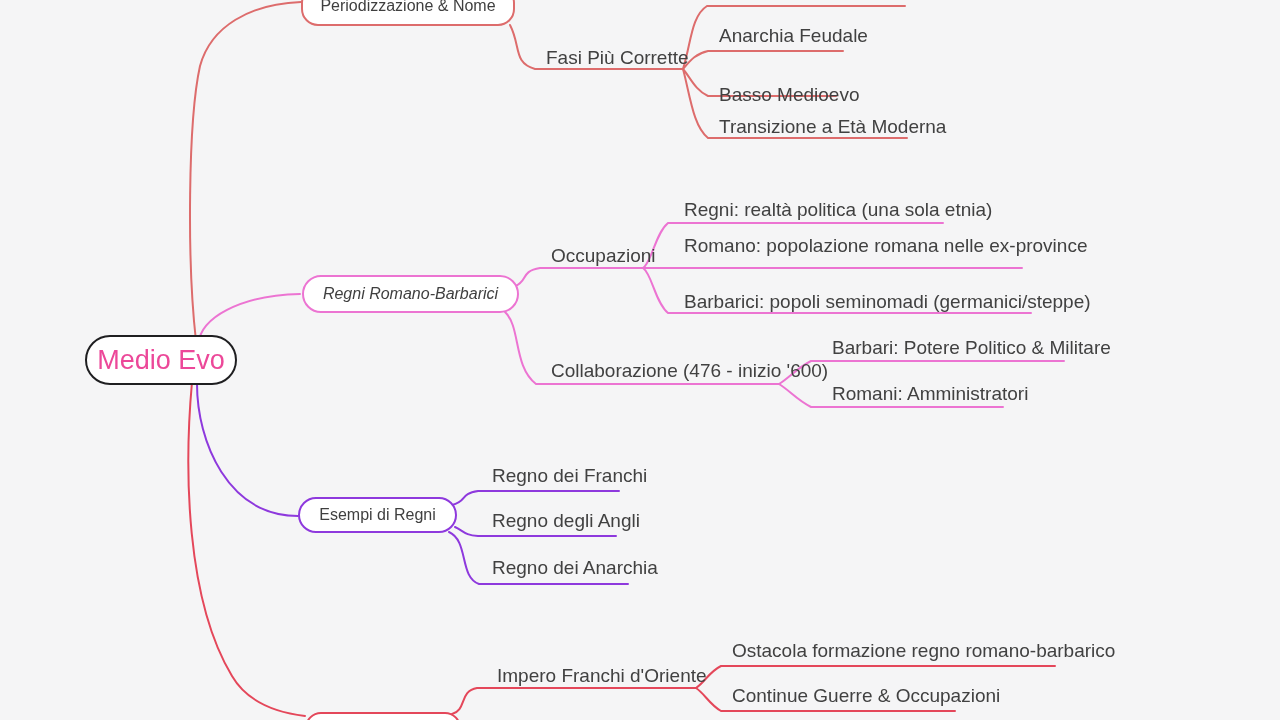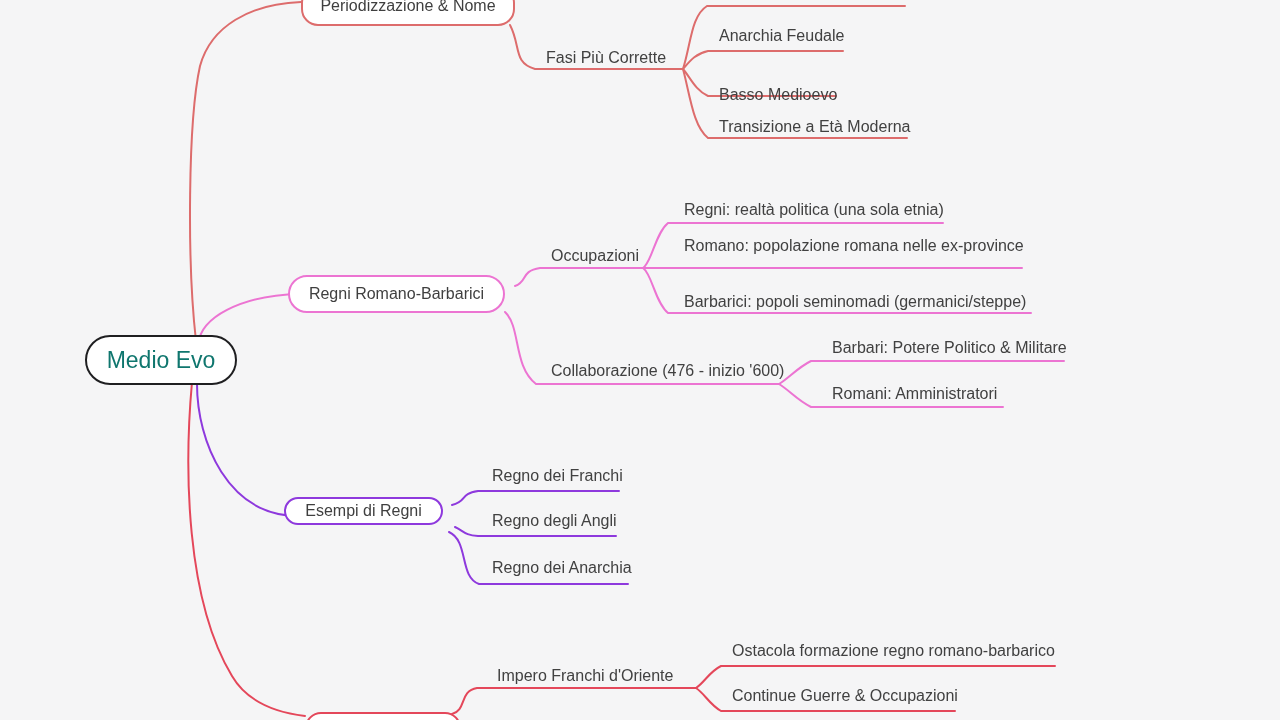--- a/index.html
+++ b/index.html
@@ -15,31 +15,31 @@
     position:absolute;z-index:2;
     background:#ffffff;
     border:2px solid;
     display:flex;align-items:center;justify-content:center;
     font-size:16px;color:#3f3f3f;
     white-space:nowrap;
     box-sizing:border-box;
   }
   .label{
     position:absolute;z-index:2;
-    font-size:16px;color:#414141;
+    font-size:19px;color:#414141;
     white-space:nowrap;line-height:19px;
   }
   #root-node{
     left:85px;top:335px;width:152px;height:50px;
     border-radius:25px;border-color:#1f1f21;
-    font-size:23px;color:#0f766e;
+    font-size:27px;color:#ec4899;
   }
   #node-periodizzazione{left:301px;top:-14px;width:214px;height:40px;border-radius:17px;border-color:#dd6c6c;}
-  #node-regni{left:288px;top:275px;width:217px;height:38px;border-radius:19px;border-color:#ec74d2;}
-  #node-esempi{left:284px;top:497px;width:159px;height:28px;border-radius:18px;border-color:#8e39dd;}
+  #node-regni{left:302px;top:275px;width:217px;height:38px;border-radius:19px;border-color:#ec74d2;font-style:italic;}
+  #node-esempi{left:298px;top:497px;width:159px;height:36px;border-radius:18px;border-color:#8e39dd;}
   #node-cutoff-bottom{left:305px;top:712px;width:156px;height:34px;border-radius:16px;border-color:#e4475a;}
 </style>
 </head>
 <body>
 
 <svg id="edges" width="1280" height="720" viewBox="0 0 1280 720">
 
   <g fill="none" stroke-width="2" stroke-linecap="round" stroke="#dd6c6c">
     <path d="M196,341 C187,262 188,120 200,66 C211,26 250,4 301,2"></path>
     <path d="M510,25 C521,46 513,63 535,69 L683,69"></path>

